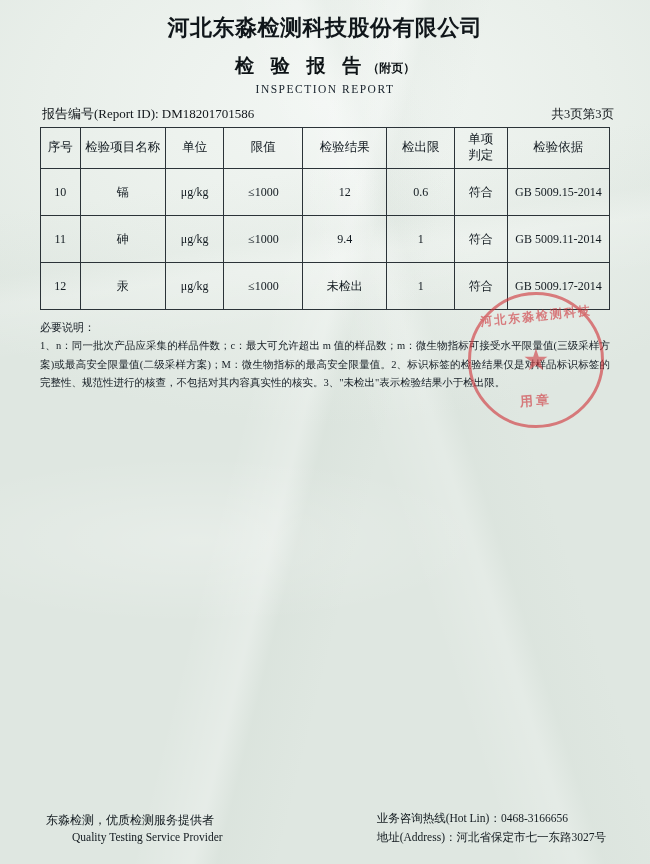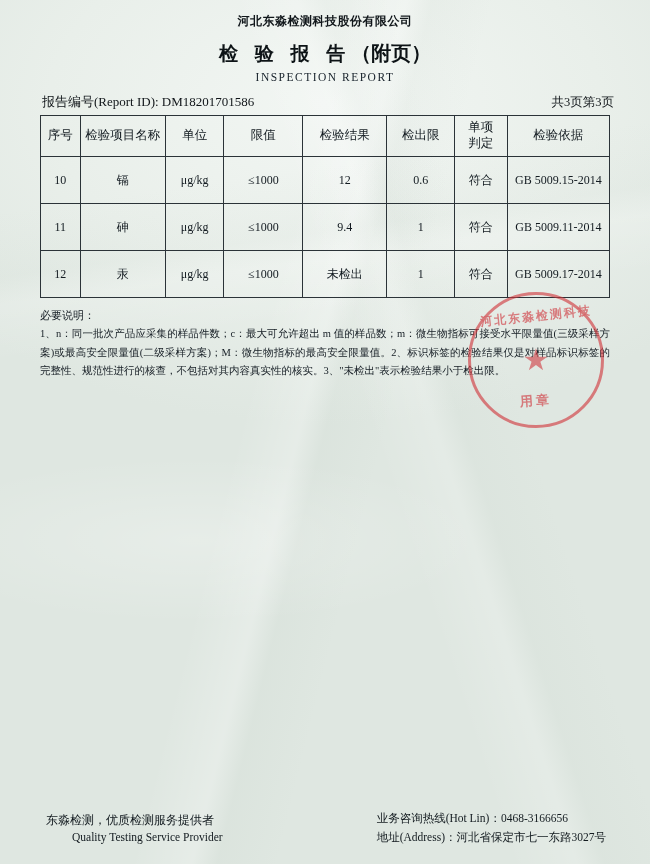--- a/index.html
+++ b/index.html
@@ -35,38 +35,38 @@
         background: linear-gradient(72deg, rgba(255,255,255,0) 55%, rgba(255,255,255,.35) 62%, rgba(150,170,155,.08) 65%, rgba(255,255,255,0) 72%);}
   .c3 { left: 0; top: 0; width: 100%; height: 864px;
         background: linear-gradient(-8deg, rgba(255,255,255,0) 62%, rgba(255,255,255,.30) 68%, rgba(150,170,155,.07) 71%, rgba(255,255,255,0) 78%);}
   .c4 { left: 0; top: 420px; width: 100%; height: 300px;
         background: radial-gradient(ellipse 420px 120px at 30% 40%, rgba(255,255,255,.5), rgba(255,255,255,0) 70%);}
 
   .content { position: relative; z-index: 3; }
 
   .company {
     text-align: center;
-    font-size: 12px;
+    font-size: 22px;
     font-weight: bold;
     letter-spacing: .5px;
     padding-top: 13px;
     color: #10161a;
     font-family: "Liberation Serif", serif;
   }
   .rpt-title-cn {
     text-align: center;
     font-size: 19px;
     font-weight: bold;
     letter-spacing: 6px;
     margin-top: 10px;
     color: #0d1316;
   }
   .rpt-title-cn .suffix {
     letter-spacing: 0px;
-    font-size: 20px;
+    font-size: 12px;
   }
   .rpt-title-en {
     text-align: center;
     font-size: 11.5px;
     letter-spacing: 1.5px;
     margin-top: 4px;
     color: #16202a;
   }
   .meta-row {
     display: flex;

